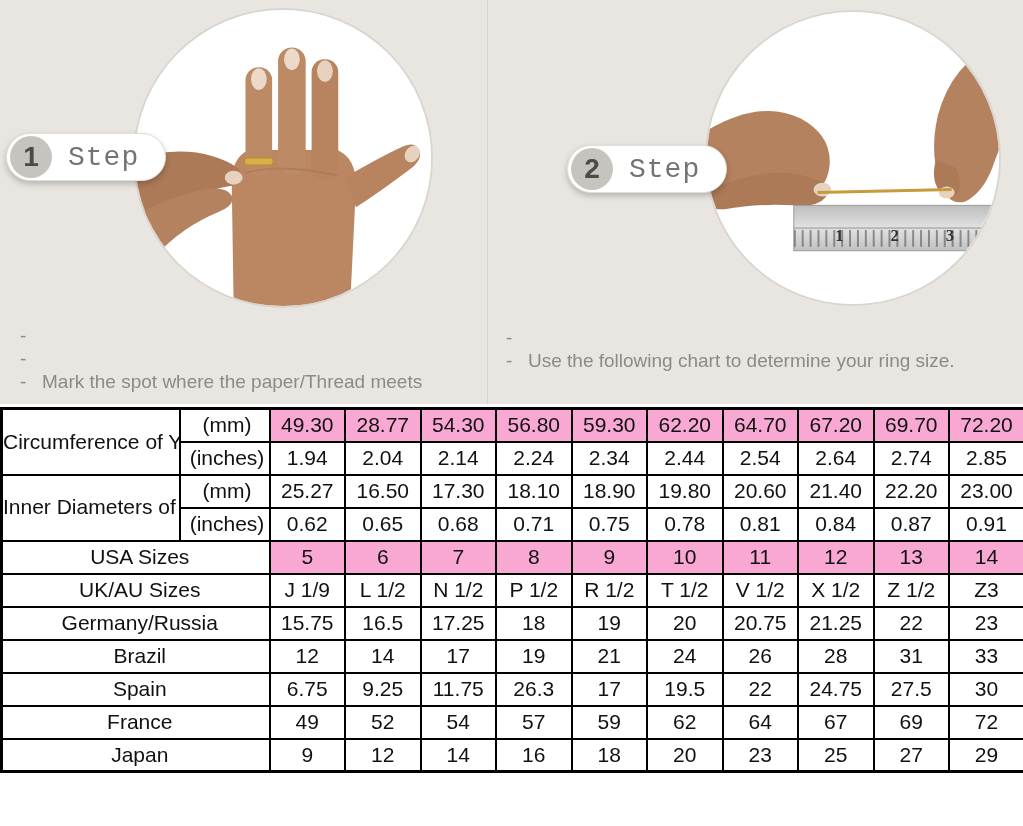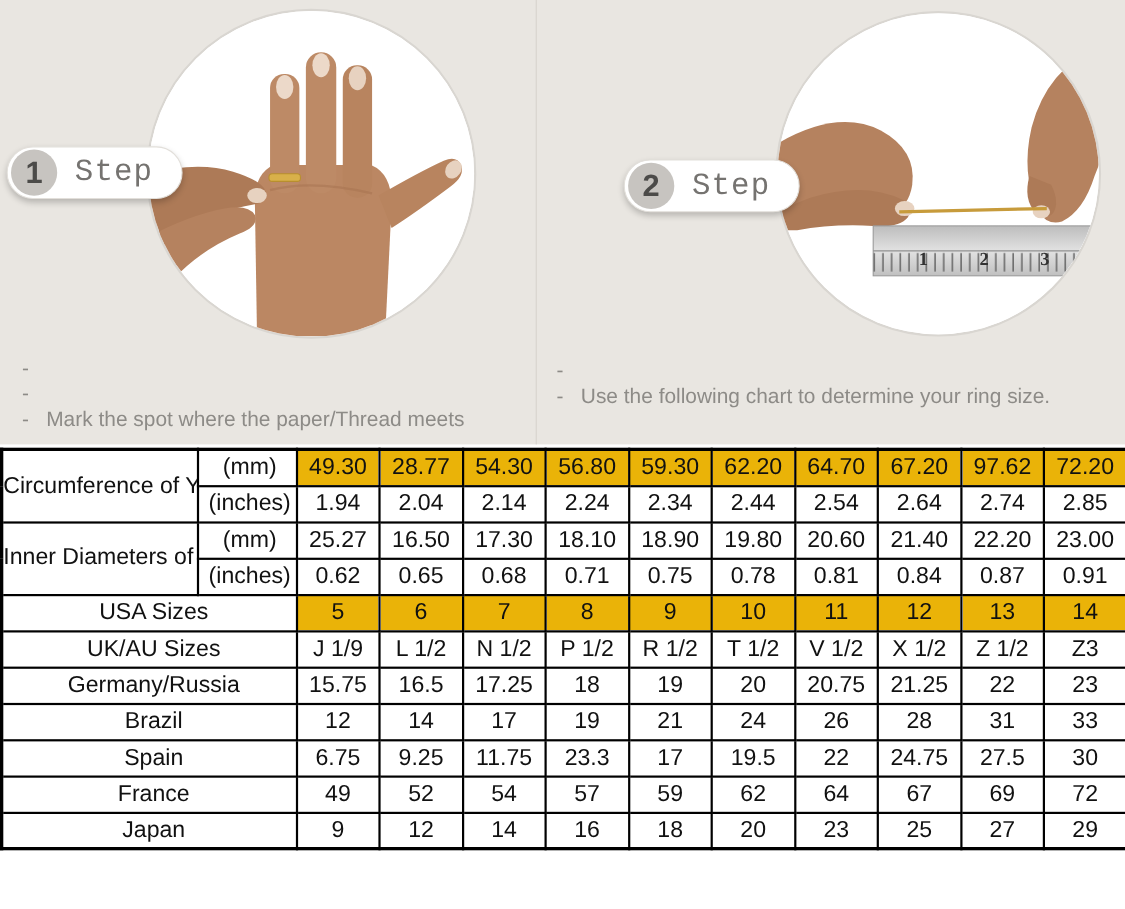--- a/index.html
+++ b/index.html
@@ -98,21 +98,21 @@
   td.group-label {
     text-align: center;
     padding-left: 0;
     line-height: 1.25;
   }
   td.unit-cell {
     text-align: left;
     padding-left: 5px;
     font-size: 20px;
   }
-  td.highlight { background: #eab308; }
+  td.highlight { background: #f9a8d4; }
 </style>
 </head>
 <body>
 
 <div class="top-section">
   <div class="col-divider"></div>
 
   <div class="photo-circle circle-1">
     <svg viewBox="0 0 300 300">
       <rect x="0" y="0" width="300" height="300" fill="#ffffff"></rect>
@@ -243,21 +243,21 @@
           <td class="label-cell group-label" rowspan="2">Circumference of Your Finger</td>
           <td class="unit-cell">(mm)</td>
           <td class="data-cell highlight">49.30</td>
           <td class="data-cell highlight">28.77</td>
           <td class="data-cell highlight">54.30</td>
           <td class="data-cell highlight">56.80</td>
           <td class="data-cell highlight">59.30</td>
           <td class="data-cell highlight">62.20</td>
           <td class="data-cell highlight">64.70</td>
           <td class="data-cell highlight">67.20</td>
-          <td class="data-cell highlight">97.62</td>
+          <td class="data-cell highlight">69.70</td>
           <td class="data-cell highlight">72.20</td>
         </tr>
         <tr>
           <td class="unit-cell">(inches)</td>
           <td class="data-cell">1.94</td>
           <td class="data-cell">2.04</td>
           <td class="data-cell">2.14</td>
           <td class="data-cell">2.24</td>
           <td class="data-cell">2.34</td>
           <td class="data-cell">2.44</td>
@@ -343,21 +343,21 @@
           <td class="data-cell">26</td>
           <td class="data-cell">28</td>
           <td class="data-cell">31</td>
           <td class="data-cell">33</td>
         </tr>
         <tr>
           <td class="label-cell" colspan="2">Spain</td>
           <td class="data-cell">6.75</td>
           <td class="data-cell">9.25</td>
           <td class="data-cell">11.75</td>
-          <td class="data-cell">23.3</td>
+          <td class="data-cell">26.3</td>
           <td class="data-cell">17</td>
           <td class="data-cell">19.5</td>
           <td class="data-cell">22</td>
           <td class="data-cell">24.75</td>
           <td class="data-cell">27.5</td>
           <td class="data-cell">30</td>
         </tr>
         <tr>
           <td class="label-cell" colspan="2">France</td>
           <td class="data-cell">49</td>

